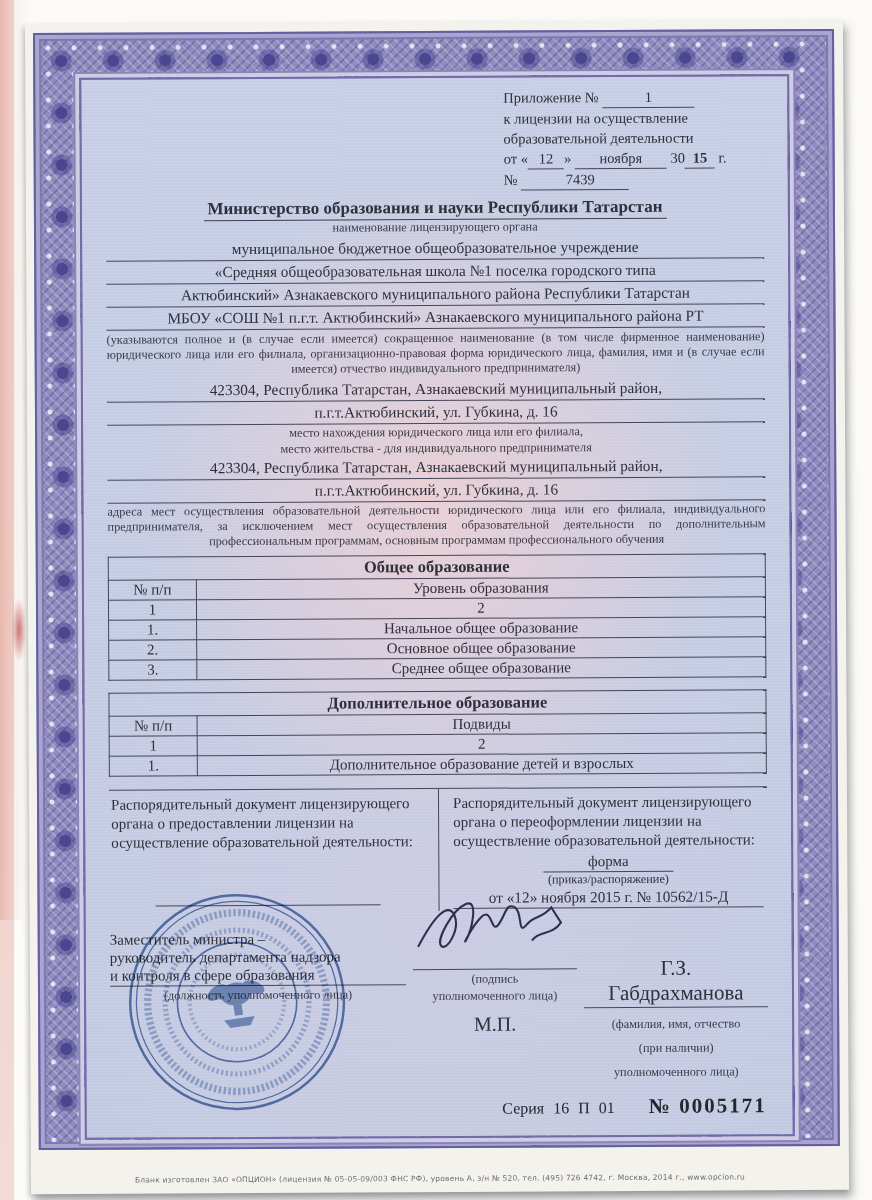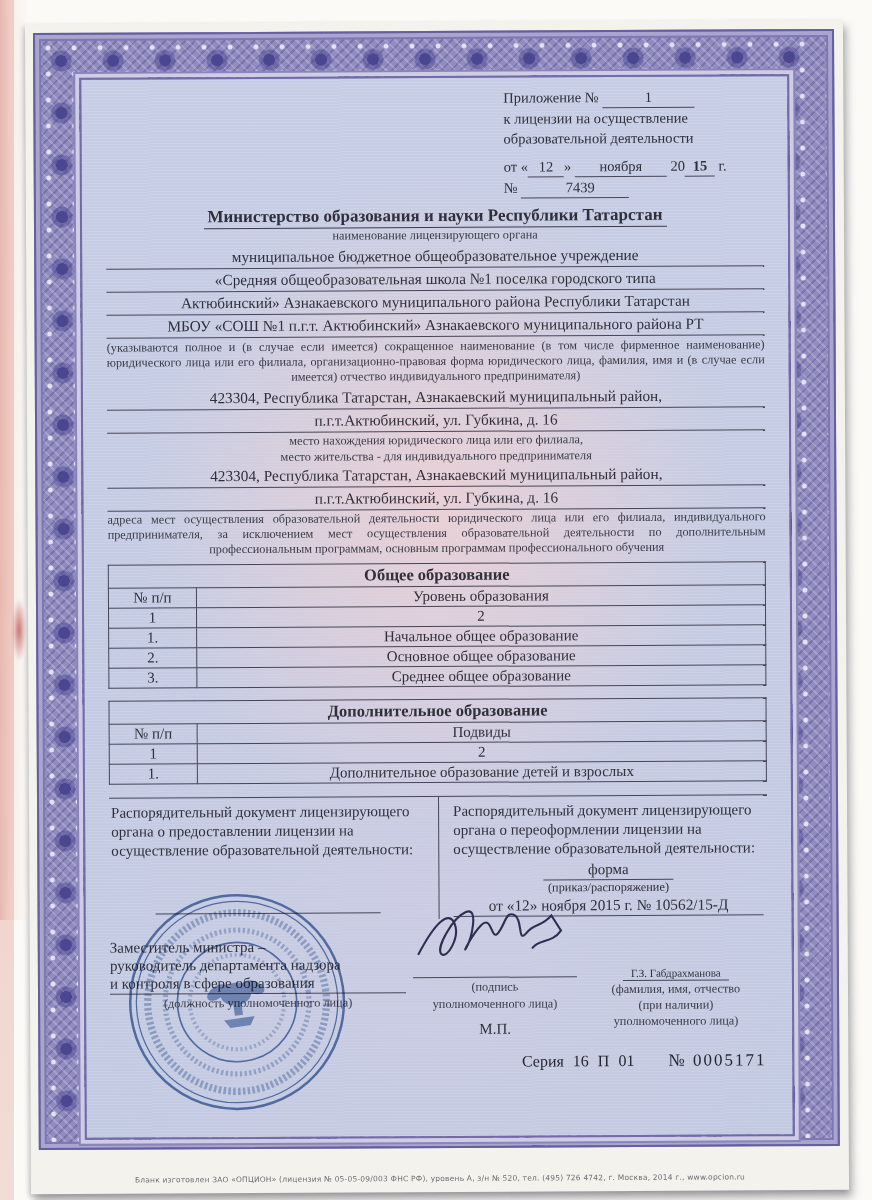--- a/index.html
+++ b/index.html
@@ -41,21 +41,21 @@
       linear-gradient(#c6cde5,#c2cae1);
     border:2px solid #716ca8;
     box-shadow:0 0 0 4px #cfcce5, 0 0 0 6px #8a85b8;
   }
   .content{position:absolute;inset:0;padding:10px 24px 0;color:#30303b;font-size:15px;}
 
   
   .appendix{width:258px;margin-left:auto;margin-right:2px;font-size:14.5px;line-height:20px;}
   .blank{display:inline-block;border-bottom:1.3px solid #46465a;text-align:center;padding:0 4px;}
   .w-num{min-width:84px;}
-  .w-day{min-width:28px;margin-top:8px;}
+  .w-day{min-width:28px;}
   .w-month{min-width:84px;}
   .w-year{min-width:22px;font-weight:bold;}
   .w-lic{min-width:90px;text-align:center;padding-left:14px;}
 
   .ministry{margin-top:6px;text-align:center;}
   .ministry-title{display:inline-block;font-weight:bold;font-size:17px;line-height:21px;
     border-bottom:1.4px solid #3c3c4c;padding:0 4px 1px;}
   .small-note{font-size:12.3px;line-height:15px;color:#3a3a46;}
   .center{text-align:center;}
   .just{text-align:justify;text-align-last:center;}
@@ -90,29 +90,29 @@
 
   
   .sig{display:grid;grid-template-columns:45% 27% 28%;margin-top:18px;}
   .sig-left{font-size:15px;line-height:18px;}
   .sig-left .uline{border-bottom:1.3px solid #46465a;padding-bottom:1px;}
   .sig-left .small-note{margin-top:2px;text-align:center;}
   .sig-mid{position:relative;padding-top:36px;text-align:center;}
   .squiggle{position:absolute;left:2px;top:-40px;width:164px;height:76px;}
   .sig-line{border-bottom:1.3px solid #46465a;width:92%;margin:0 auto;height:4px;}
   .sig-mid .small-note{margin-top:2px;}
-  .sig-mp{margin-top:9px;font-size:15px;text-align:center;}
+  .sig-mp{margin-top:9px;font-size:20px;text-align:center;}
   .sig-right{padding-top:28px;text-align:center;}
   .sig-name{display:inline-block;border-bottom:1.3px solid #46465a;padding:0 8px 1px;
-    font-size:11px;}
-  .sig-right .small-note{margin-top:1px;}
+    font-size:21px;}
+  .sig-right .small-note{margin-top:9px;}
 
   .series{margin-top:14px;text-align:right;padding-right:2px;font-size:16px;color:#26262e;}
   .series .ser-label{word-spacing:5px;margin-right:30px;}
-  .series .ser-no{font-weight:normal;letter-spacing:2px;font-size:17px;}
+  .series .ser-no{font-weight:bold;letter-spacing:2px;font-size:21px;}
 
   .stamp{position:absolute;left:94px;top:866px;width:226px;height:226px;
     mix-blend-mode:multiply;opacity:.85;z-index:5;transform:rotate(-8deg);}
   .print-info{position:absolute;bottom:9px;left:0;right:0;text-align:center;
     font-size:7.5px;letter-spacing:.2px;color:#6c6c74;
     font-family:"DejaVu Sans","Liberation Sans",sans-serif;}
 </style>
 </head>
 <body>
 
@@ -129,21 +129,21 @@
         <div class="appendix">
           <div>
             <span>Приложение №</span>
             <span class="blank w-num">1</span>
           </div>
           <div>к лицензии на осуществление</div>
           <div>образовательной деятельности</div>
           <div>
             <span>от «</span><span class="blank w-day">12</span><span>»</span>
             <span class="blank w-month">ноября</span>
-            <span>20</span><span class="blank w-year">15</span>
+            <span>30</span><span class="blank w-year">15</span>
             <span>г.</span>
           </div>
           <div>
             <span>№</span>
             <span class="blank w-lic">7439</span>
           </div>
         </div>
 
         <div class="ministry">
           <span class="ministry-title">Министерство образования и науки Республики Татарстан</span>

